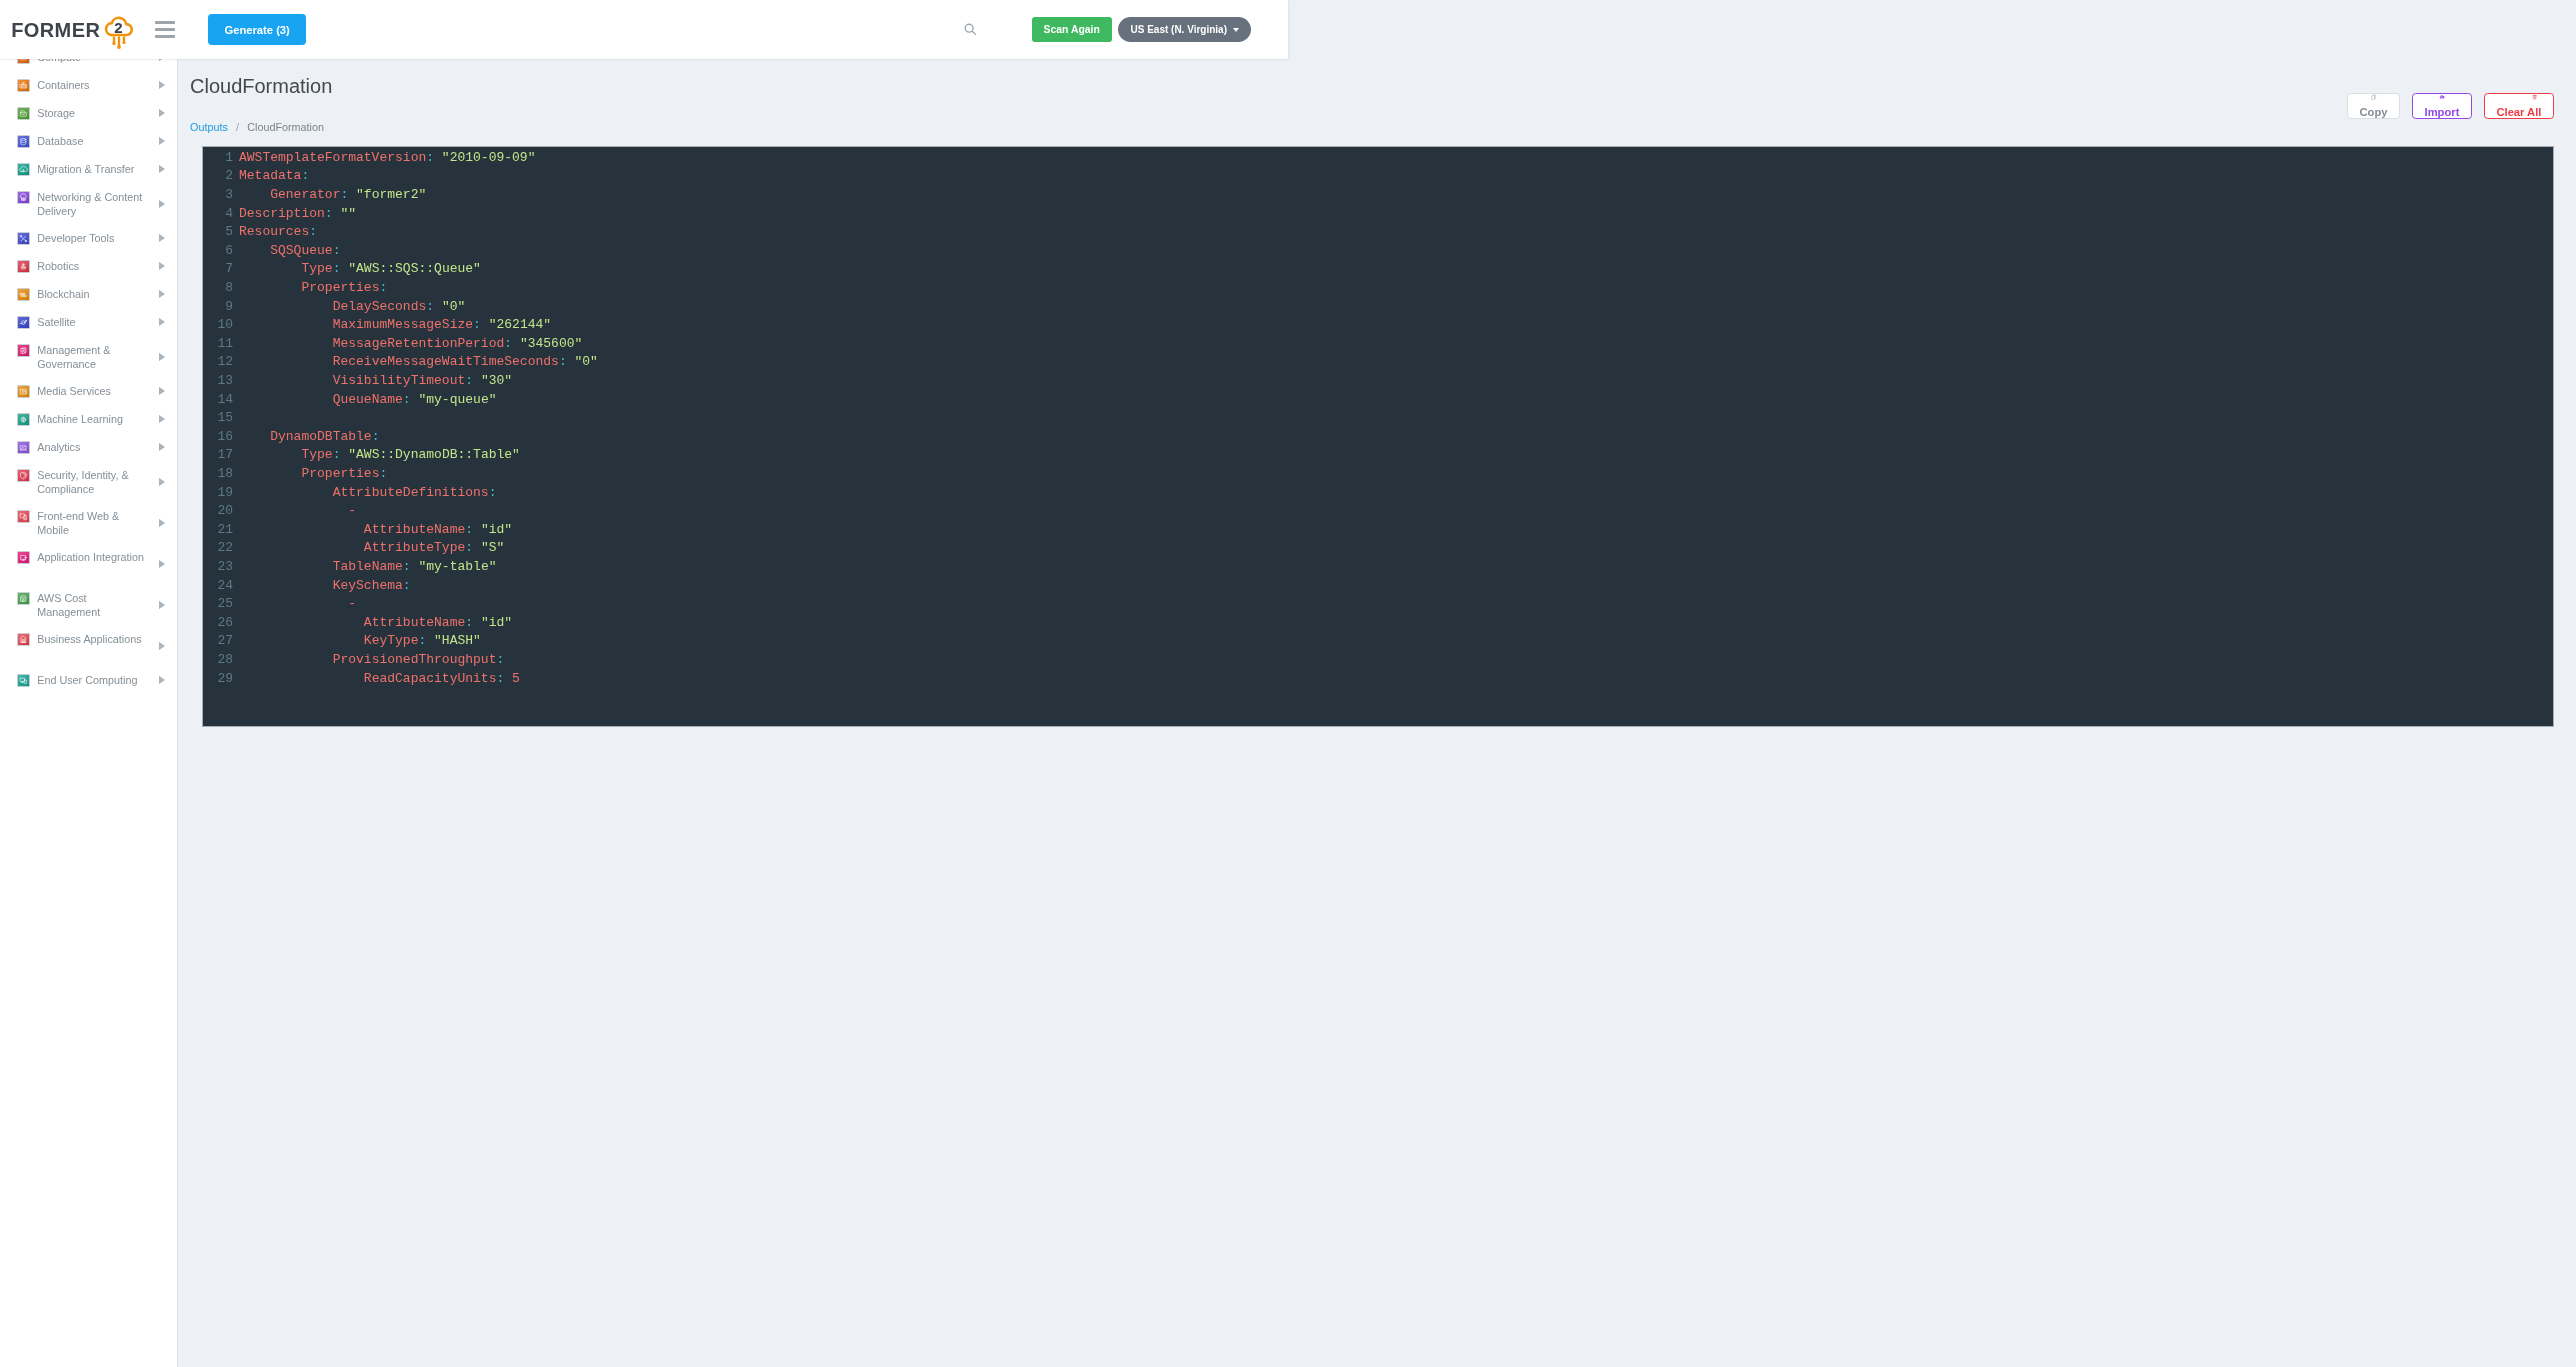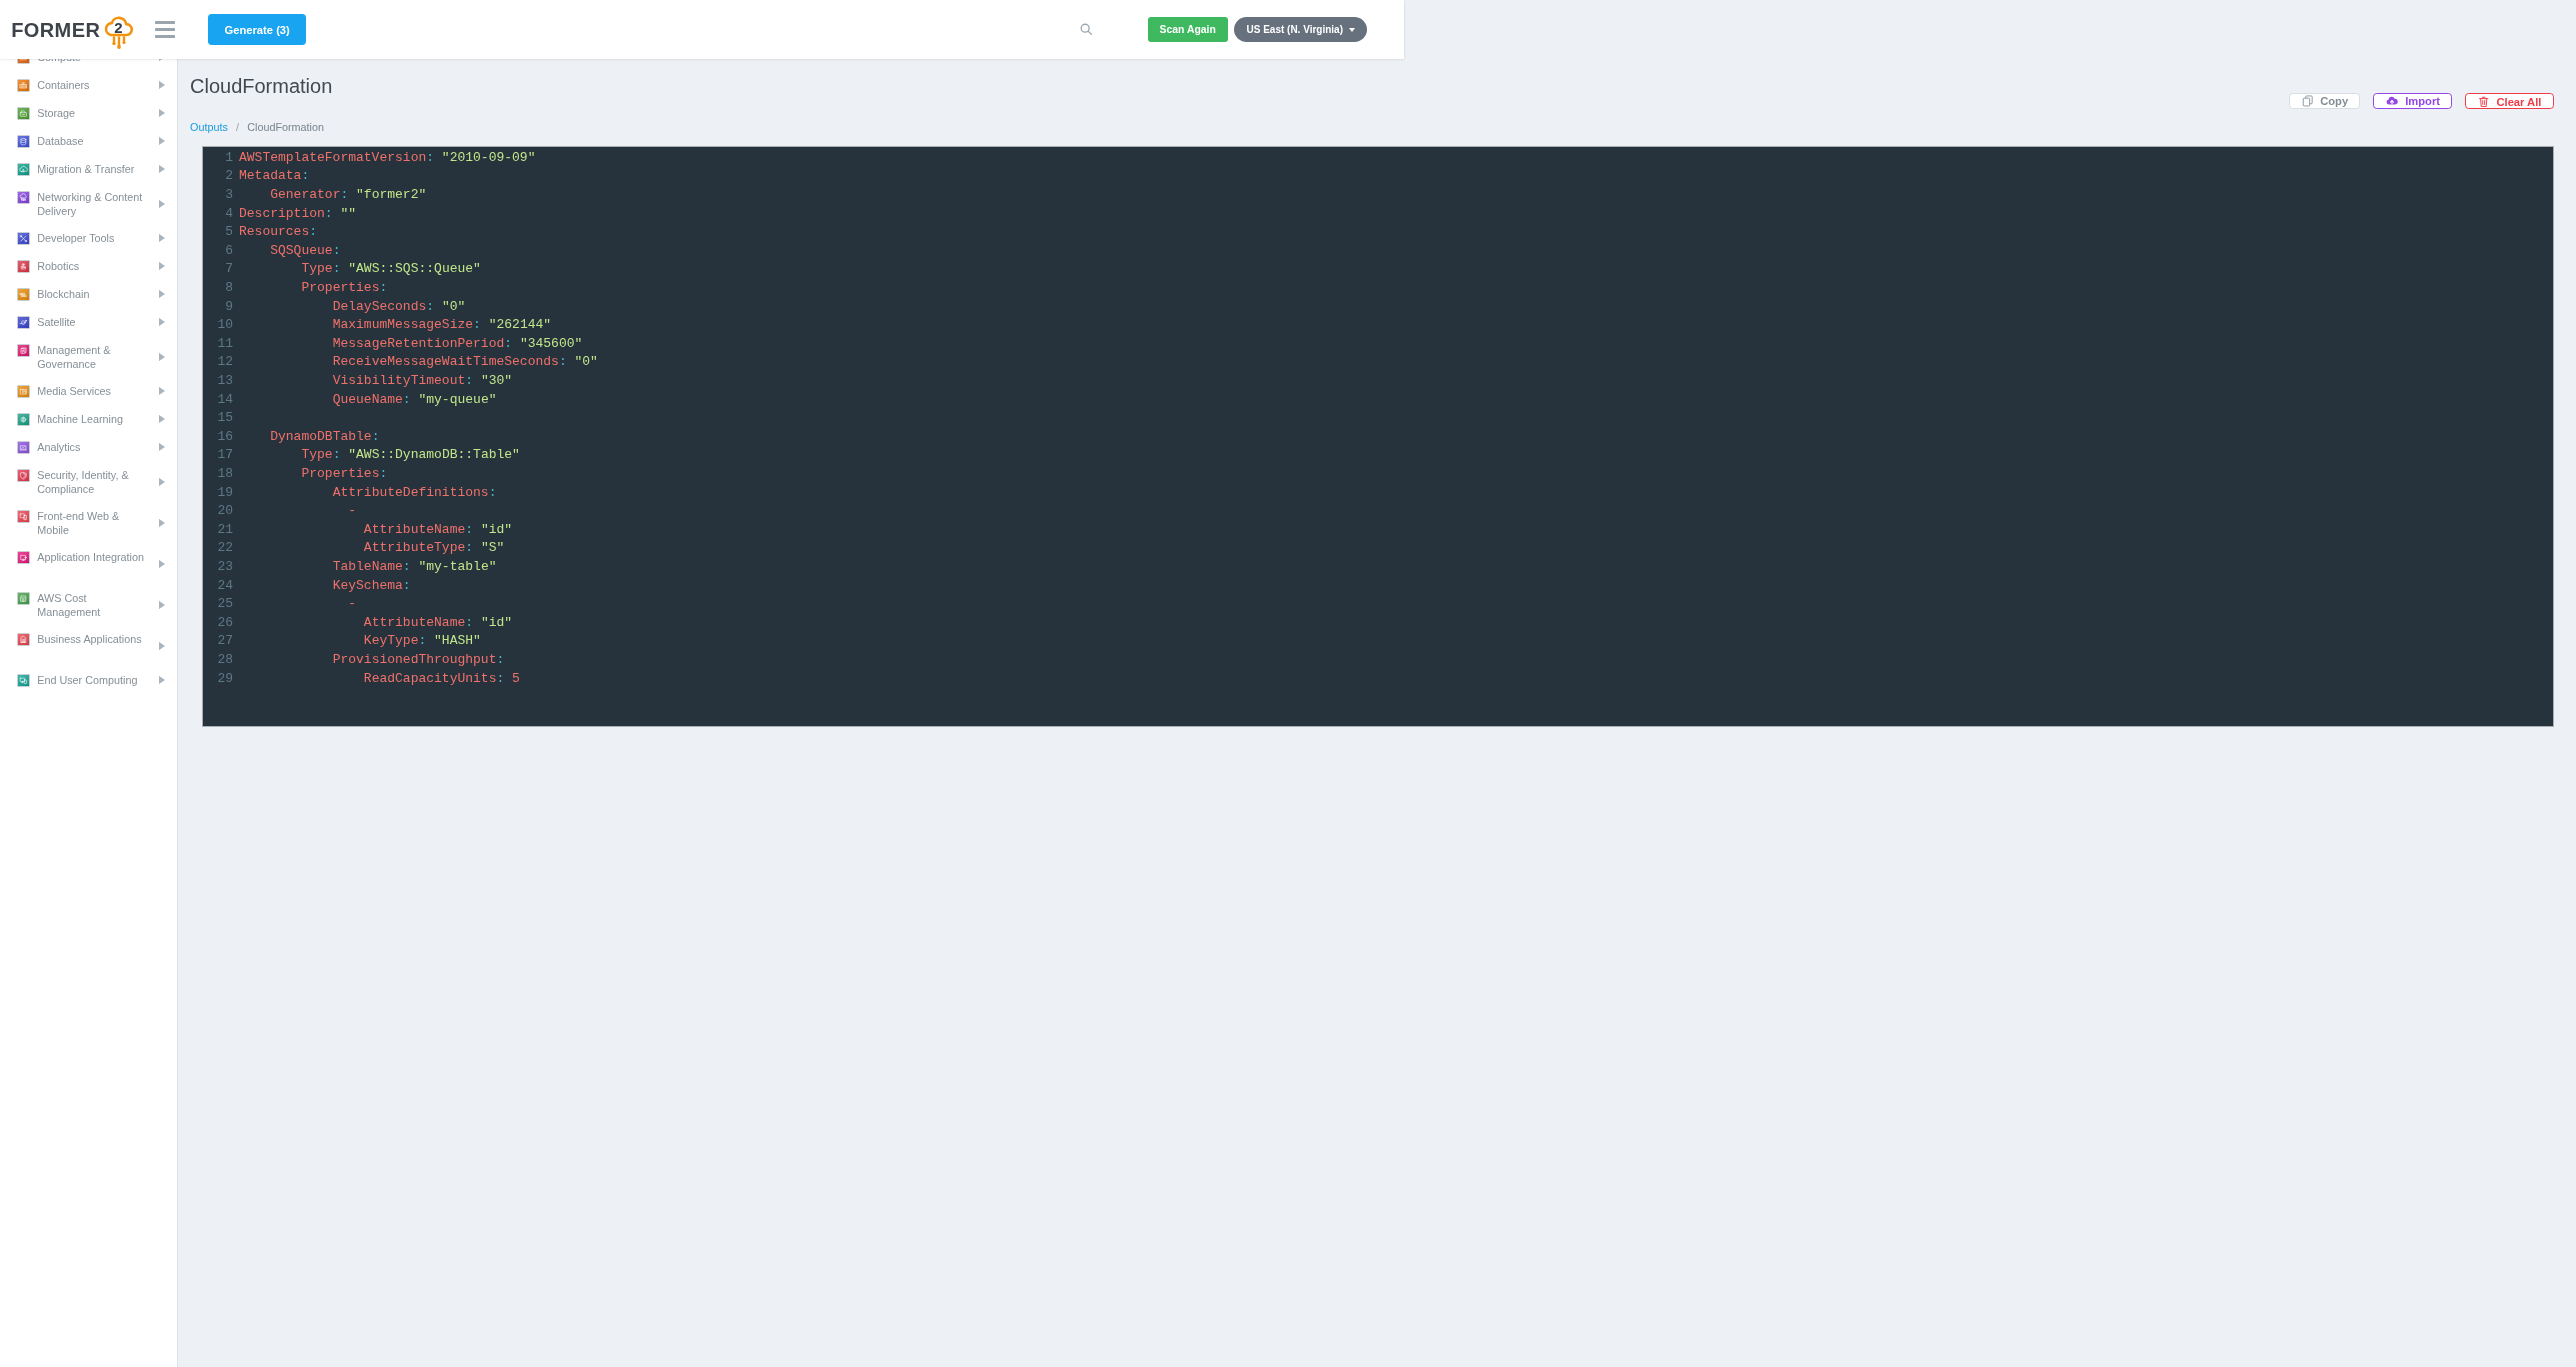--- a/index.html
+++ b/index.html
@@ -1,19 +1,19 @@
 <!DOCTYPE html>
 <html style="--c-generate: #18a4f0; --c-scan: #3eb95f; --c-region: #67717e; --c-link: #199bdf; --c-import: #9347e8; --c-clear: #ef3b47; --ed-bg: #26333d; --ed-key: #f0716a; --ed-str: #c2e68a; --ed-punc: #4ab5c4; --ed-num: #f0716a; --ed-ln: #5d7886;font-size:12px"><head>
 <meta charset="utf-8">
 <style>
   * { margin:0; padding:0; box-sizing:border-box; }
   html,body { width:1288px; height:684px; overflow:hidden; font-family:"Liberation Sans", sans-serif; background:#edf0f4; }
 
   
-  .header{ position:fixed; top:0; left:0; width:1404px; height:59px; background:#fff; z-index:20;
+  .header{ position:fixed; top:0; left:0; width:1288px; height:59px; background:#fff; z-index:20;
            box-shadow:0 0.7px 2.2px rgba(40,50,60,.18); display:flex; align-items:center; }
   .logo{ display:flex; align-items:center; margin-left:11.2px; cursor:pointer; height:100%; }
   .logo-text{ font-size:20px; font-weight:700; letter-spacing:0.4px; color:#3f444a; margin-top:1.5px; }
   .logo-cloud{ margin-left:1.5px; margin-top:7.5px; }
   .hamburger{ margin-left:16.4px; display:flex; flex-direction:column; gap:3.7px; cursor:pointer; padding:3px; }
   .hamburger span{ width:20px; height:3.4px; background:#9aa5ad; border-radius:0.7px; }
   .btn-generate{ margin-left:30px; height:31px; padding:0 16.4px; background:var(--c-generate); color:#fff;
                  border:none; border-radius:3.7px; font-size:11.2px; font-weight:700; cursor:pointer; font-family:inherit; }
   .header-spacer{ flex:1; }
   .search-btn{ width:25px; height:25px; background:none; border:none; cursor:pointer; margin-right:10.4px; display:flex; align-items:center; justify-content:center; }
@@ -38,22 +38,22 @@
   
   .main{ position:fixed; top:59px; left:178px; right:0; bottom:0; background:#edf0f4; }
   .page-head{ position:absolute; left:12px; top:15px; }
   .page-title{ font-size:20px; font-weight:400; color:#42494f; line-height:25px; }
   .breadcrumb{ margin-top:22px; font-size:10.8px; }
   .crumb-link{ color:var(--c-link); text-decoration:none; cursor:pointer; }
   .crumb-sep{ color:#9aa4ac; margin:0 5.2px; }
   .crumb-current{ color:#79848d; }
 
   .actions{ position:absolute; top:34px; right:22.4px; display:flex; gap:12.7px; }
-  .act-btn{ height:16px; display:flex; align-items:center; gap:6px; padding:0 11.2px; background:#fff; border-radius:3.7px;
-            font-size:11.2px; font-weight:600; cursor:pointer; font-family:inherit; }
+  .act-btn{ height:26px; display:flex; align-items:center; gap:6px; padding:0 11.2px; background:#fff; border-radius:3.7px;
+            font-size:11.2px; font-weight:600; cursor:pointer; font-family:inherit;flex-direction:column; }
   .act-btn svg{ display:block; }
   .btn-copy{ border:1.1px solid #d9dee2; color:#838d95; }
   .btn-import{ border:1.1px solid var(--c-import); color:var(--c-import); }
   .btn-clear{ border:1.1px solid var(--c-clear); color:var(--c-clear);align-items:flex-end; }
 
   
   .editor{ position:absolute; left:24px; right:22.4px; top:87px; height:581px; background:var(--ed-bg);
            border:1.1px solid #a9afb5; font-family:"Liberation Mono", monospace; font-size:13px; overflow:hidden;
            padding-top:1.9px; cursor:text; }
   .cl{ display:flex; line-height:18.6px; white-space:pre; }

